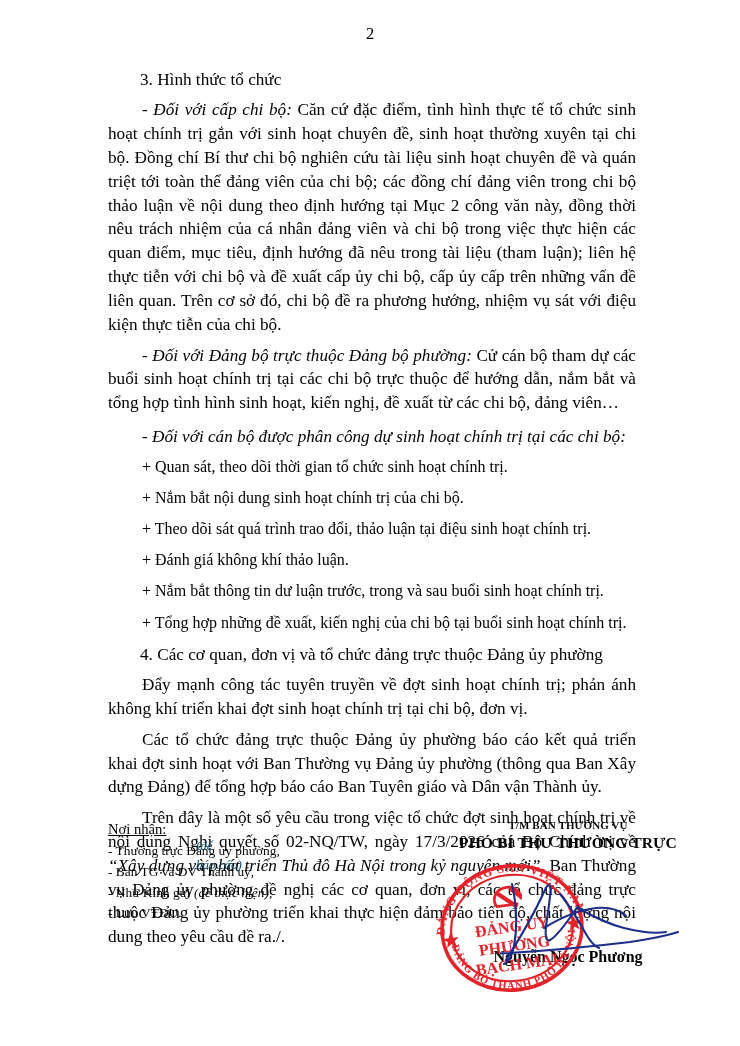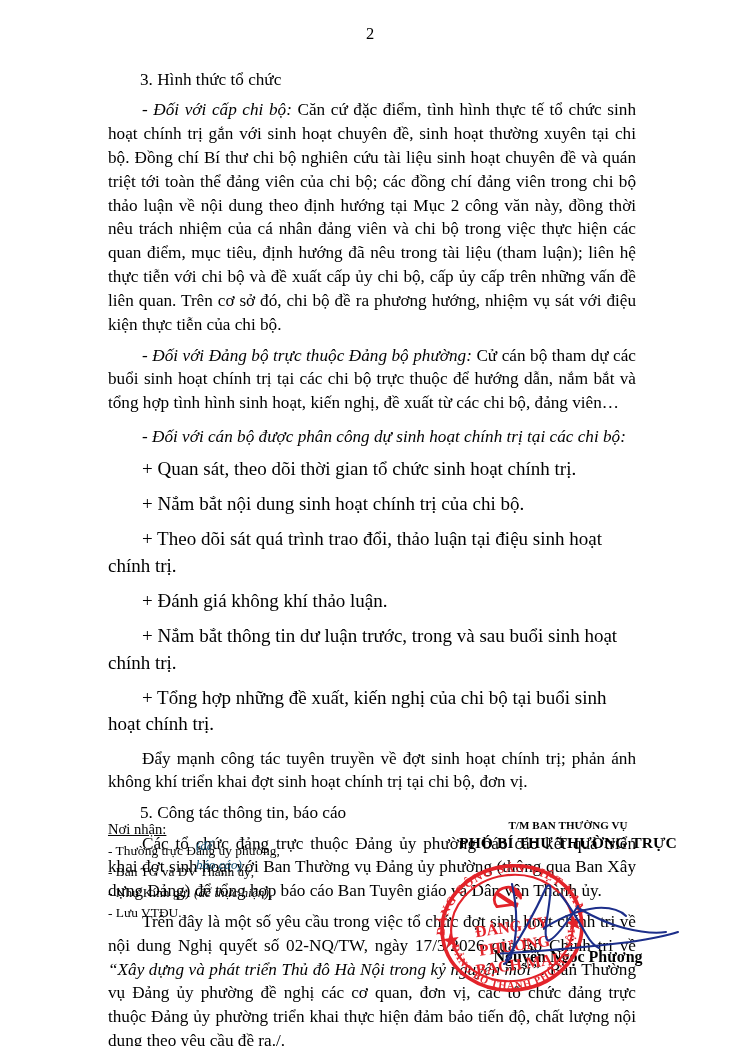--- a/index.html
+++ b/index.html
@@ -58,21 +58,21 @@
     text-indent: 34px;
     hyphens: none;
   }
 
   .para.nojust {
     text-align: left;
     margin-top: 10px;
   }
 
   .listitem {
-    font-size: 19px;
+    font-size: 16px;
     line-height: 1.385;
     margin: 0 0 9px 0;
     text-indent: 34px;
     text-align: left;
     font-family: Liberation Serif, serif;
   }
 
   .lead-italic {
     font-style: italic;
   }
@@ -186,23 +186,23 @@
 
     <p class="para nojust"><span class="lead-italic">- Đối với cán bộ được phân công dự sinh hoạt chính trị tại các chi bộ:</span></p>
 
     <p class="listitem">+ Quan sát, theo dõi thời gian tổ chức sinh hoạt chính trị.</p>
     <p class="listitem">+ Nắm bắt nội dung sinh hoạt chính trị của chi bộ.</p>
     <p class="listitem">+ Theo dõi sát quá trình trao đổi, thảo luận tại điệu sinh hoạt chính trị.</p>
     <p class="listitem">+ Đánh giá không khí thảo luận.</p>
     <p class="listitem">+ Nắm bắt thông tin dư luận trước, trong và sau buổi sinh hoạt chính trị.</p>
     <p class="listitem">+ Tổng hợp những đề xuất, kiến nghị của chi bộ tại buổi sinh hoạt chính trị.</p>
 
+    <p class="heading">4. Các cơ quan, đơn vị và tổ chức đảng trực thuộc Đảng ủy phường</p>
     <p class="para">Đẩy mạnh công tác tuyên truyền về đợt sinh hoạt chính trị; phản ánh không khí triển khai đợt sinh hoạt chính trị tại chi bộ, đơn vị.</p>
 
-    <p class="heading">5. Công tác thông tin, báo cáo</p>
     <p class="para">Các tổ chức đảng trực thuộc Đảng ủy phường báo cáo kết quả triển khai đợt sinh hoạt với Ban Thường vụ Đảng ủy phường (thông qua Ban Xây dựng Đảng) để tổng hợp báo cáo Ban Tuyên giáo và Dân vận Thành ủy.</p>
 
     <p class="para"><span>Trên đây là một số yêu cầu trong việc tổ chức đợt sinh hoạt chính trị về nội dung Nghị quyết số 02-NQ/TW, ngày 17/3/2026 của Bộ Chính trị về </span><span class="quote-italic">“Xây dựng và phát triển Thủ đô Hà Nội trong kỷ nguyên mới”</span><span>. Ban Thường vụ Đảng ủy phường đề nghị các cơ quan, đơn vị, các tổ chức đảng trực thuộc Đảng ủy phường triển khai thực hiện đảm bảo tiến độ, chất lượng nội dung theo yêu cầu đề ra./.</span></p>
 
   </div>
 
   <div class="footer">
 
     <div class="recipients">
       <div class="recipients-title">Nơi nhận:</div>

